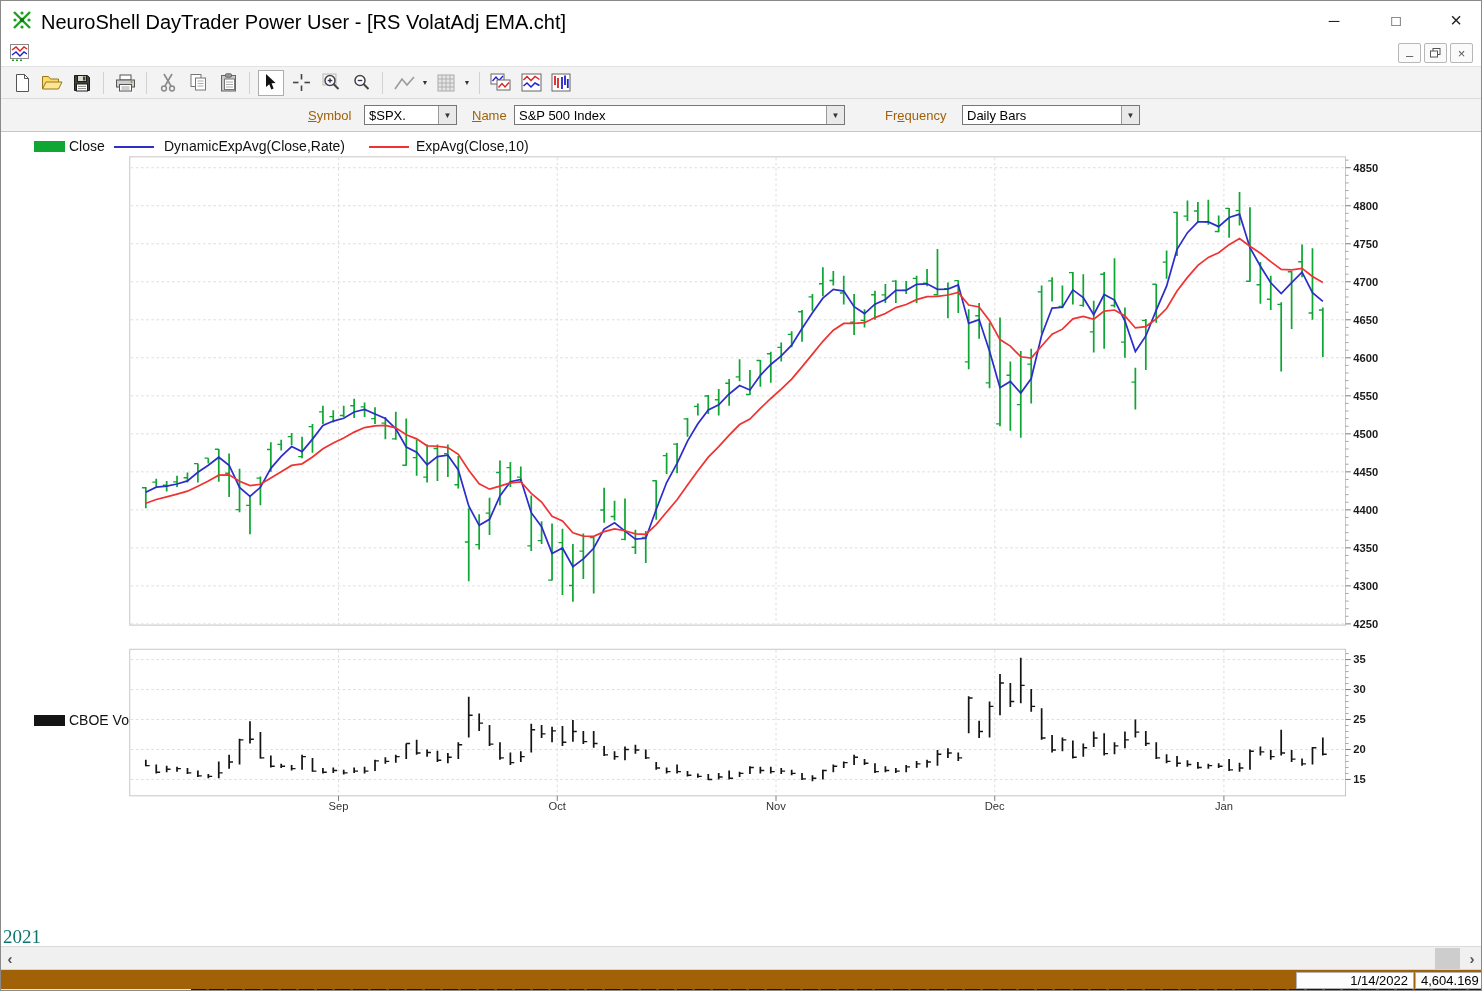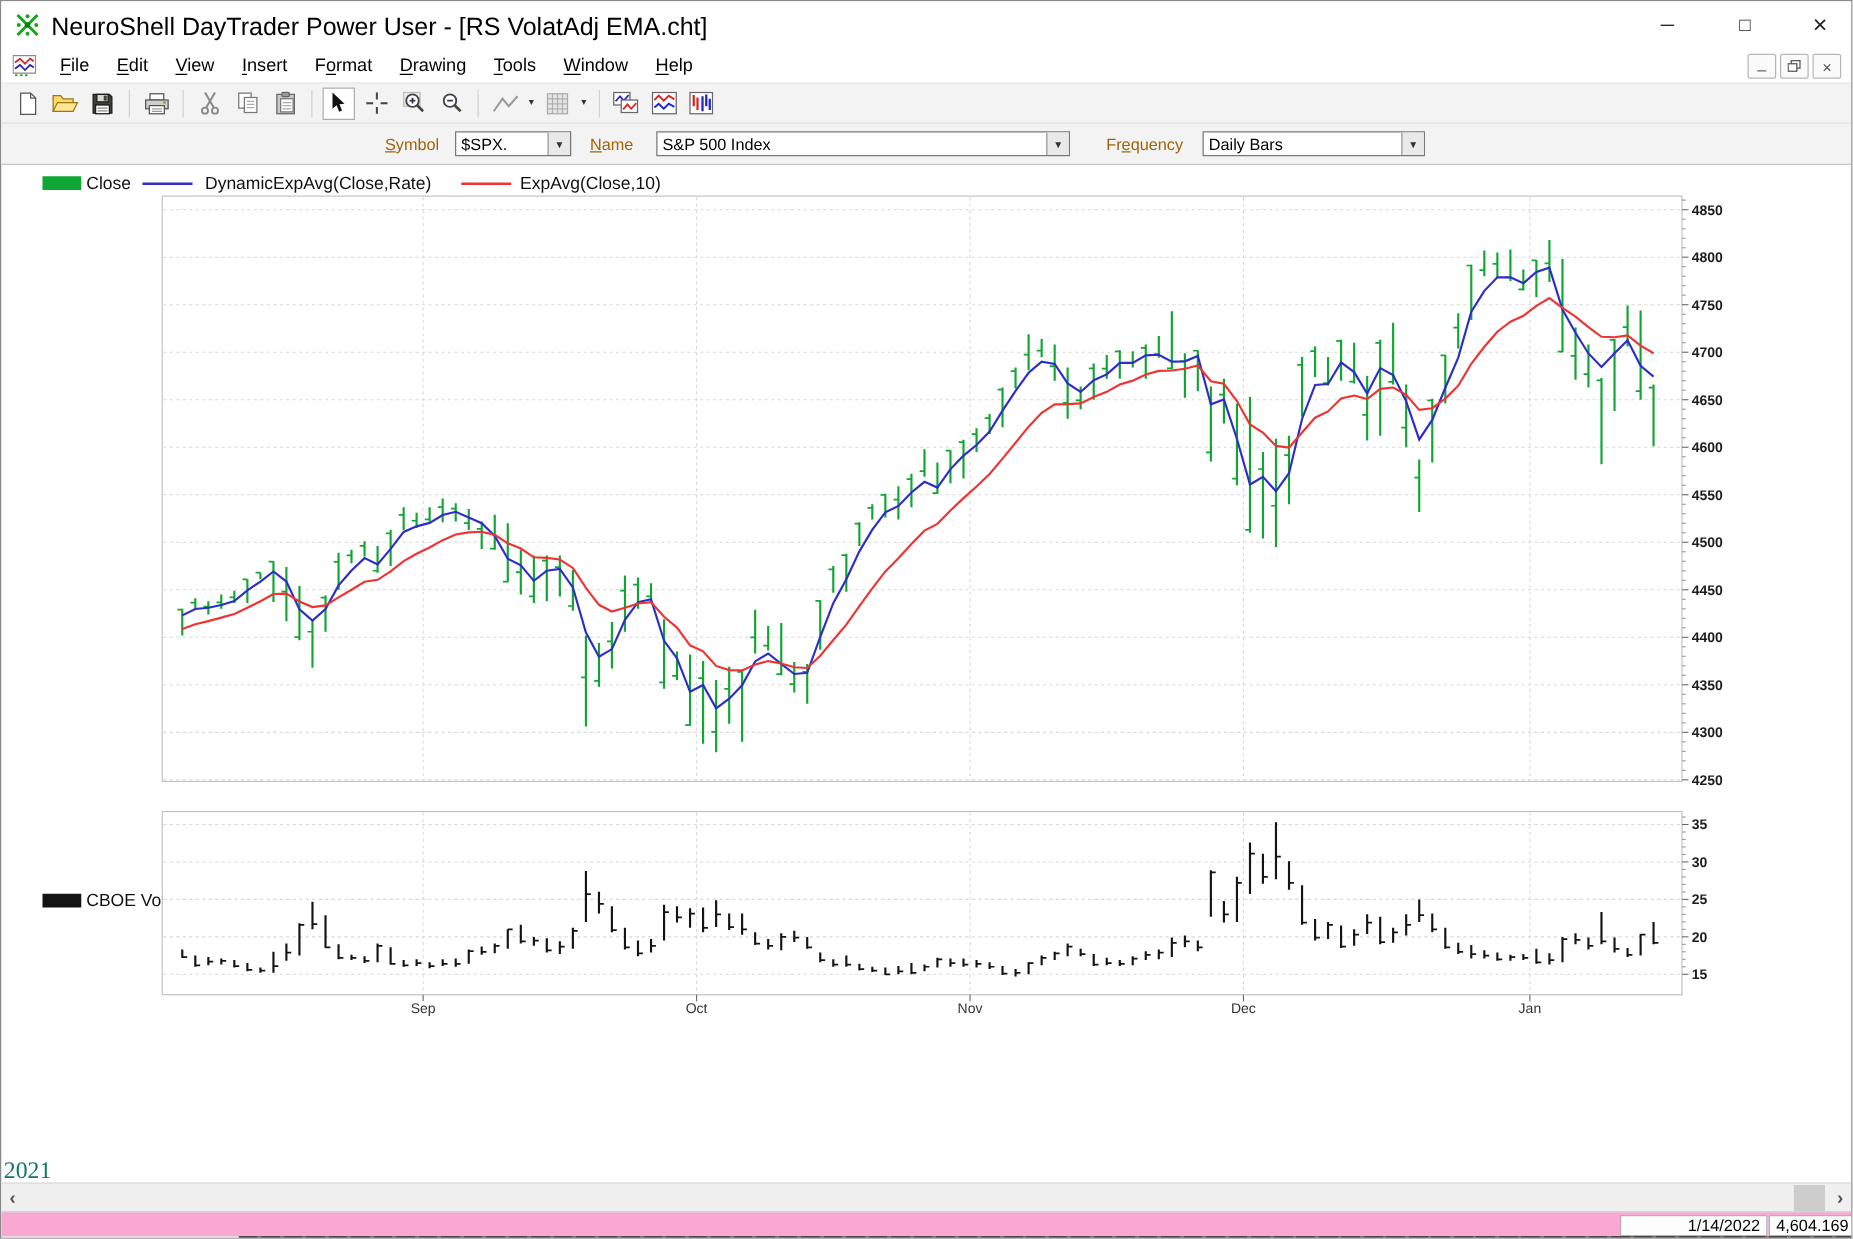--- a/index.html
+++ b/index.html
@@ -43,21 +43,21 @@
   .legend .lline{position:absolute;top:8px;width:40px;height:2px;display:inline-block;}
   .legend .ltext{position:absolute;top:0;white-space:nowrap;}
   #chart-svg{position:absolute;left:0;top:130px;}
   .year-label{position:absolute;left:2px;top:925px;font-family:"Liberation Serif",serif;font-size:19px;color:#0f766e;}
   
   .hscroll{position:absolute;left:0;top:945px;width:100%;height:23px;background:#f0f0f0;border-top:1px solid #dadada;}
   .scroll-btn{position:absolute;top:0;width:18px;height:23px;display:flex;align-items:center;justify-content:center;
               color:#555;font-size:15px;font-weight:bold;}
   .scroll-thumb{position:absolute;left:1434px;top:1px;width:25px;height:21px;background:#cdcdcd;}
   
-  .statusbar{position:absolute;left:0;top:968px;width:100%;height:20px;background:#f9a8d4;border-top:1px solid #d5d5d5;}
+  .statusbar{position:absolute;left:0;top:968px;width:100%;height:20px;background:#a16207;border-top:1px solid #d5d5d5;}
   .sb-box{position:absolute;top:2px;height:15px;border:1px solid #b2b2b2;background:#fdfdfd;
           font-size:13px;color:#000;text-align:right;padding:0 5px;line-height:15px;}
   .bottom-strip{position:absolute;left:0;top:988px;width:100%;height:3px;background:#e8e8e8;}
   .bottom-strip .dark{position:absolute;left:190px;top:0;right:0;height:3px;
        background:repeating-linear-gradient(90deg,#161616 0 15px,#4a4a4a 15px 18px);}
 </style>
 </head>
 <body>
 
 <div class="app">
@@ -86,31 +86,20 @@
     <svg class="doc-icon" viewBox="0 0 19 17">
       <rect x="0.5" y="0.5" width="18" height="14" fill="#fff" stroke="#888"></rect>
       <polyline points="2,6 6,3 10,7 14,3 17,5" fill="none" stroke="#d22" stroke-width="1.4"></polyline>
       <polyline points="2,11 6,8 10,12 14,8 17,10" fill="none" stroke="#22c" stroke-width="1.4"></polyline>
       <g fill="#1ca21c">
           <rect x="2" y="15.5" width="2" height="1.5"></rect>
           <rect x="6" y="15.5" width="2" height="1.5"></rect>
           <rect x="10" y="15.5" width="2" height="1.5"></rect>
         </g>
     </svg>
-    <div class="menu-items">
-      <span class="menu-item"><u>F</u>ile</span>
-      <span class="menu-item"><u>E</u>dit</span>
-      <span class="menu-item"><u>V</u>iew</span>
-      <span class="menu-item"><u>I</u>nsert</span>
-      <span class="menu-item">F<u>o</u>rmat</span>
-      <span class="menu-item"><u>D</u>rawing</span>
-      <span class="menu-item"><u>T</u>ools</span>
-      <span class="menu-item"><u>W</u>indow</span>
-      <span class="menu-item"><u>H</u>elp</span>
-    </div>
     <div class="mdi-btns">
       <span class="mdi-btn" style="align-items:flex-end;">–</span>
       <span class="mdi-btn">
         <svg width="11" height="10" viewBox="0 0 11 10">
             <rect x="3" y="0.5" width="7" height="6" fill="#fff" stroke="#555"></rect>
             <rect x="0.5" y="3" width="7" height="6" fill="#fff" stroke="#555"></rect>
           </svg>
       </span>
       <span class="mdi-btn">×</span>
     </div>
@@ -265,21 +254,21 @@
     </span>
   </div>
 
   <div class="symbolbar">
     <span class="fldlabel" style="left:307px;"><u>S</u>ymbol</span>
     <div class="combo" style="left:363px;width:93px;gap:32px;">
       <span class="combo-value">$SPX.X</span>
       <span class="combo-btn">▼</span>
     </div>
     <span class="fldlabel" style="left:471px;"><u>N</u>ame</span>
-    <div class="combo" style="left:524px;width:331px;">
+    <div class="combo" style="left:513px;width:331px;">
       <span class="combo-value">S&amp;P 500 Index</span>
       <span class="combo-btn">▼</span>
     </div>
     <span class="fldlabel" style="left:884px;">Fr<u>e</u>quency</span>
     <div class="combo" style="left:931px;width:178px;margin-left:30px;">
       <span class="combo-value">Daily Bars</span>
       <span class="combo-btn">▼</span>
     </div>
   </div>
 

